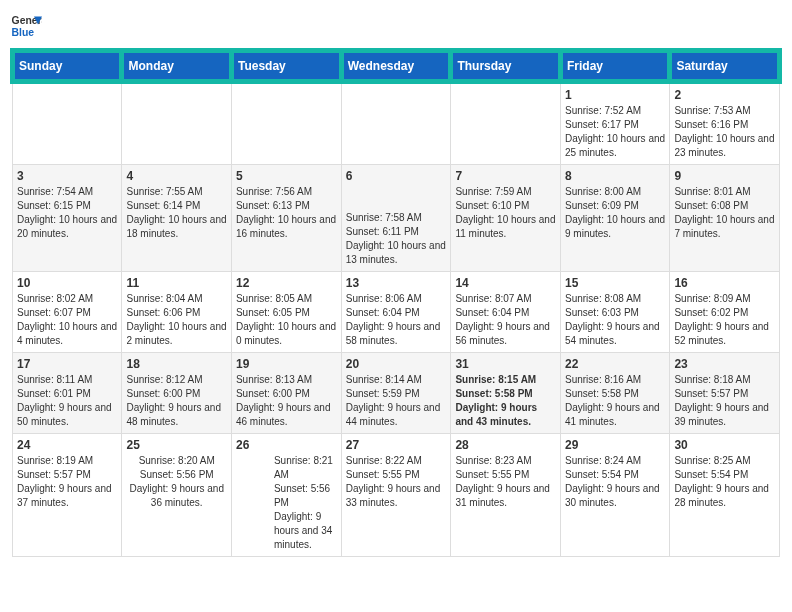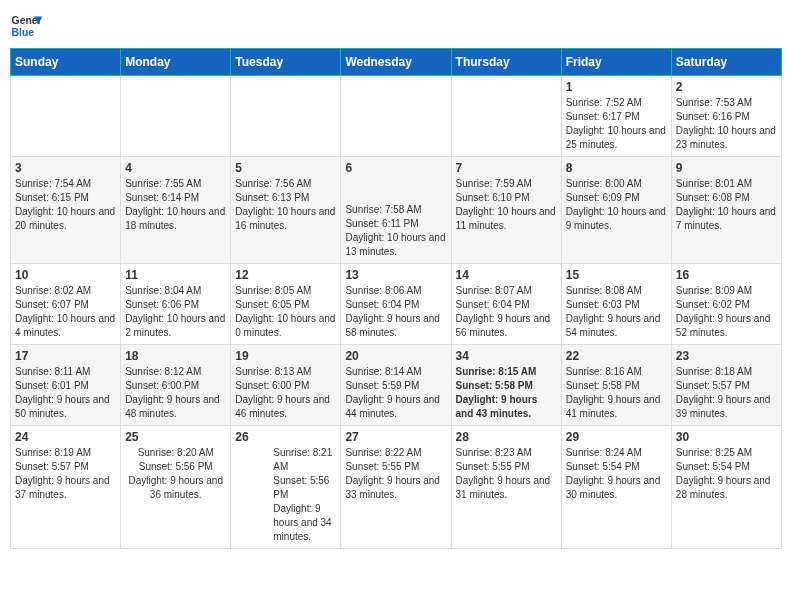--- a/index.html
+++ b/index.html
@@ -43,21 +43,21 @@
       border-collapse: collapse;
       border: 1px solid #ccc;
     }
     .calendar th {
       background: #1565C0;
       color: #fff;
       font-size: 12px;
       font-weight: bold;
       padding: 6px 4px;
       text-align: left;
-      border: 1px solid #14b8a6;
+      border: 5px solid #14b8a6;
     }
     .calendar td {
       vertical-align: top;
       padding: 4px;
       border: 1px solid #ddd;
       font-size: 10px;
       color: #333;
       width: 110px;
       min-height: 80px;
       background: #fff;
@@ -235,21 +235,21 @@
 Sunset: 6:00 PM
 Daylight: 9 hours and 46 minutes.</div>
         </td>
         <td>
           <span class="day-num">20</span>
           <div class="day-info" style="white-space: pre-line;">Sunrise: 8:14 AM
 Sunset: 5:59 PM
 Daylight: 9 hours and 44 minutes.</div>
         </td>
         <td>
-          <span class="day-num">34</span>
+          <span class="day-num">31</span>
           <div class="day-info" style="white-space: pre-line; font-weight: bold;">Sunrise: 8:15 AM
 Sunset: 5:58 PM
 Daylight: 9 hours and 43 minutes.</div>
         </td>
         <td>
           <span class="day-num">22</span>
           <div class="day-info" style="white-space: pre-line;">Sunrise: 8:16 AM
 Sunset: 5:58 PM
 Daylight: 9 hours and 41 minutes.</div>
         </td>

